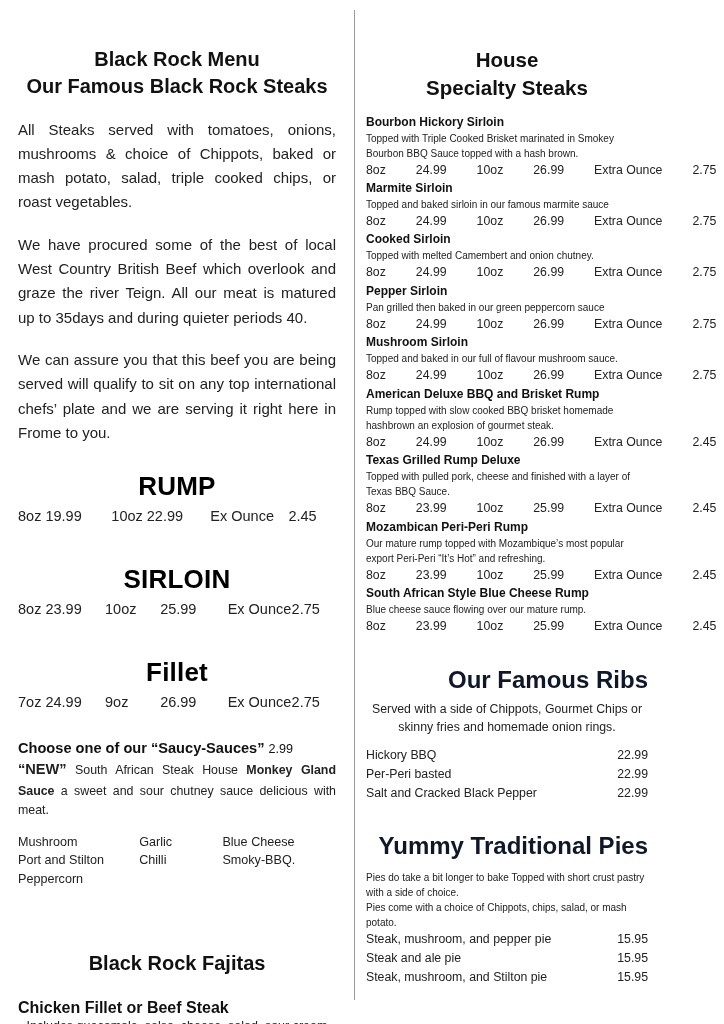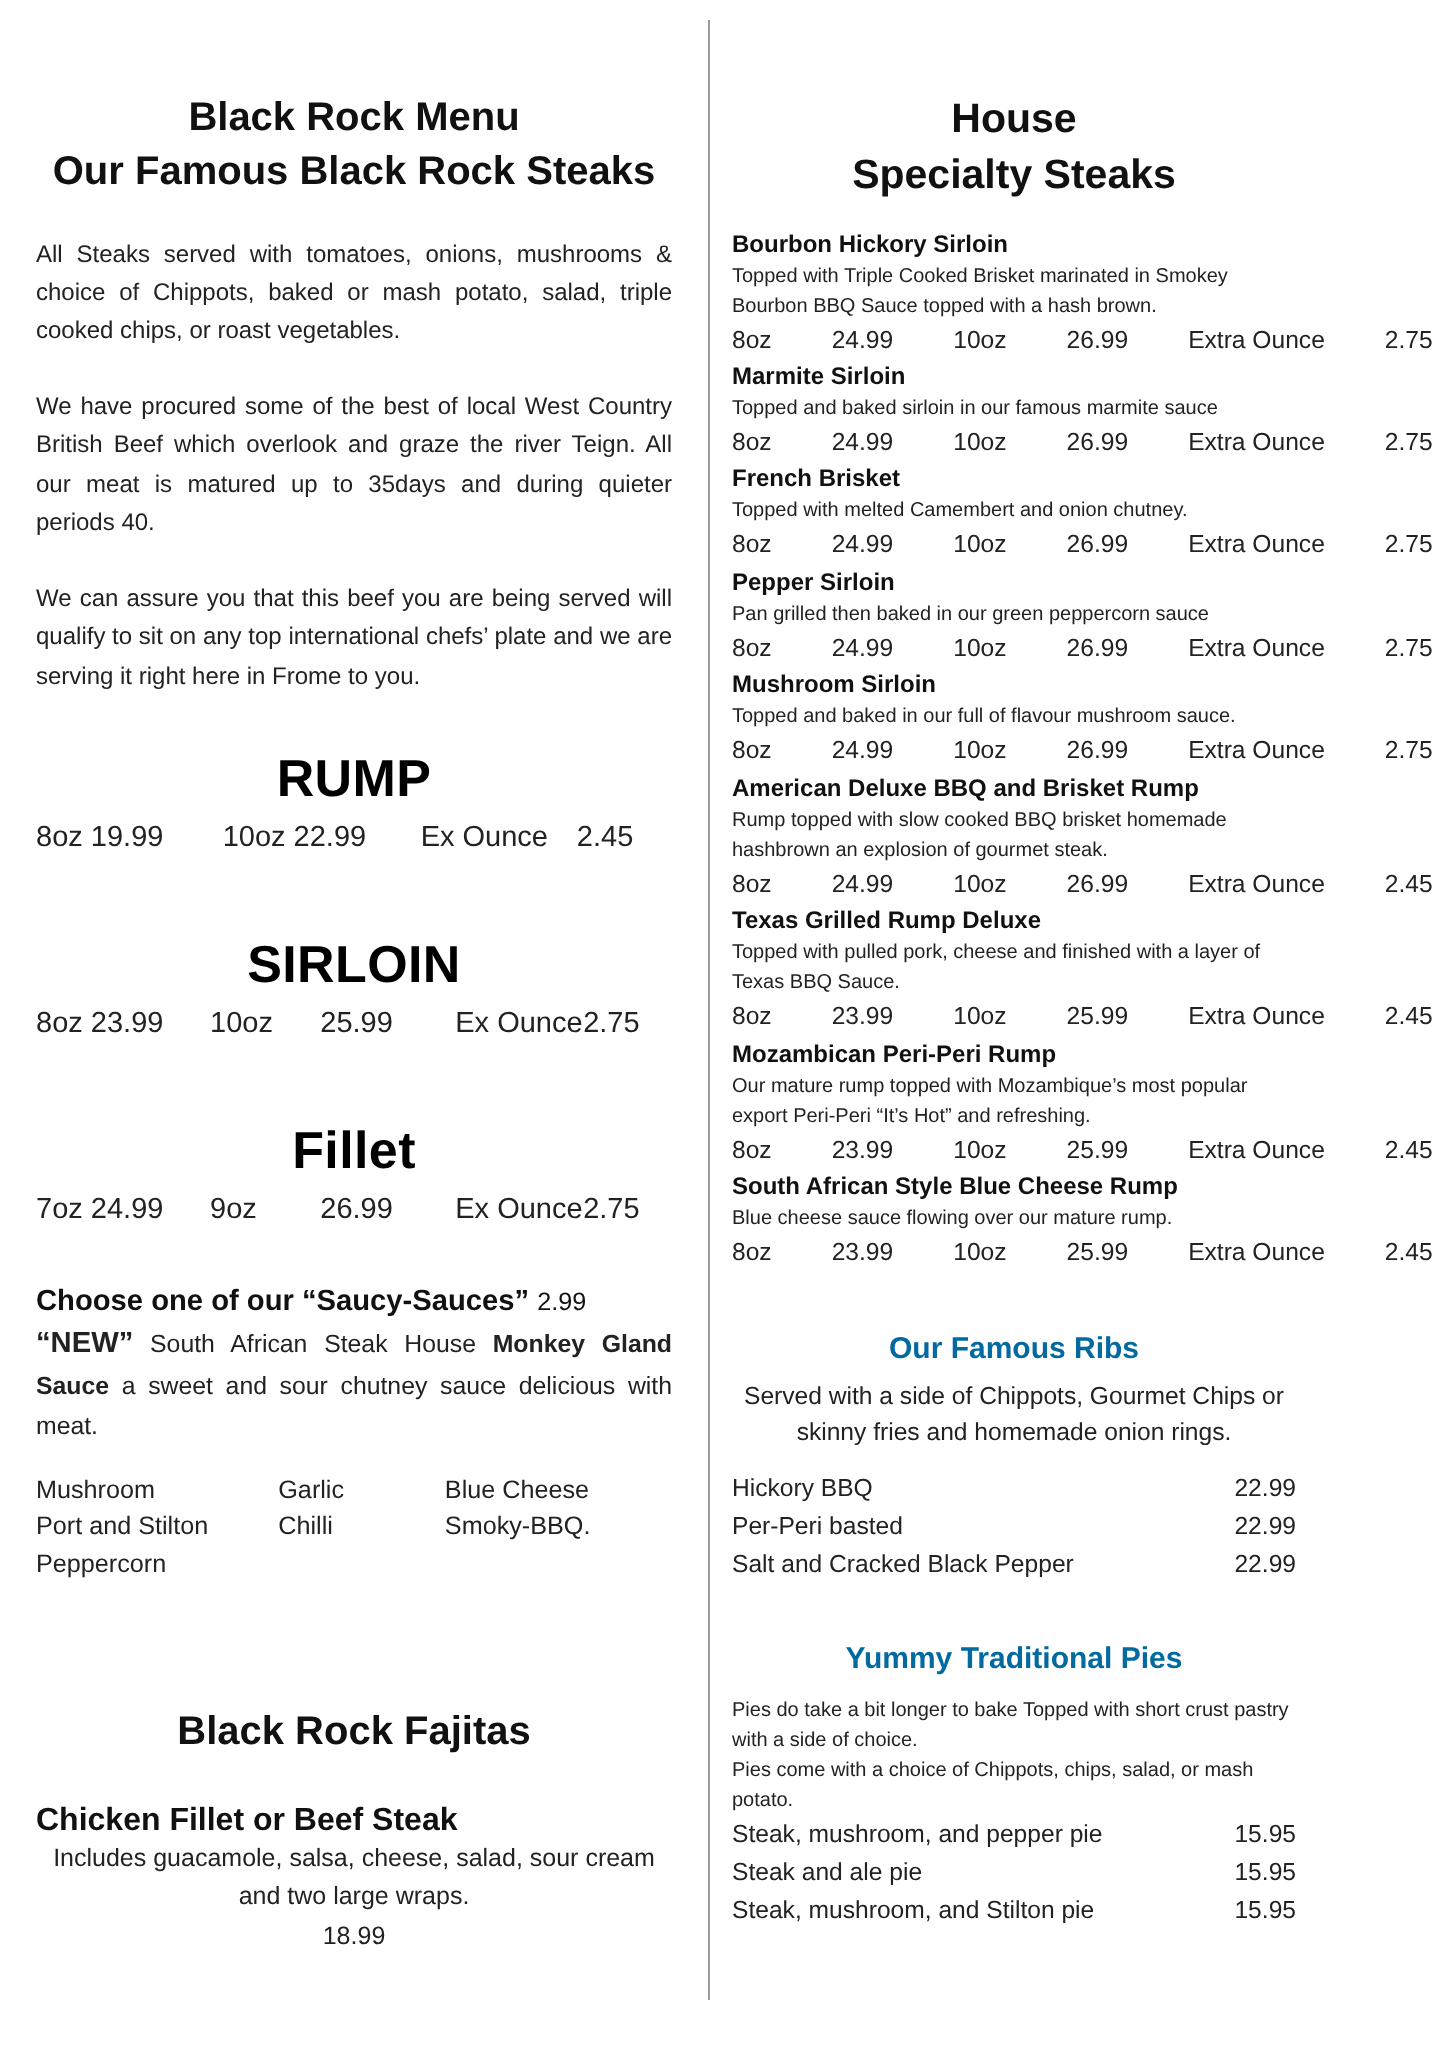--- a/index.html
+++ b/index.html
@@ -46,21 +46,21 @@
   
   .h1 {
     font-size: 20px;
     font-weight: bold;
     text-align: center;
     line-height: 1.34;
     color: #111;
   }
   .h1.tight { margin: 0; }
   .para {
-    font-size: 12px;
+    font-size: 15px;
     line-height: 1.62;
     text-align: justify;
     color: #222;
     margin: 0;
   }
 
   
   .cut-title {
     font-size: 26px;
     font-weight: bold;
@@ -159,25 +159,25 @@
     gap: 30px;
   }
   .p1 { width: 48px; }
   .p2 { width: 62px; }
   .p3 { width: 47px; }
   .p4 { width: 68px; }
   .p5 { width: 90px; }
   .p6 { width: 40px; }
 
   .sec-head {
-    font-size: 15px;
-    font-weight: bold;
-    text-align: center;
-    margin: 0;
-    color: #0369a1;
+    font-size: 24px;
+    font-weight: bold;
+    text-align: right;
+    margin: 0;
+    color: #0f172a;
   }
   .sec-sub {
     font-size: 12.3px;
     text-align: center;
     line-height: 1.5;
     color: #222;
     margin: 0;
   }
   .menu-line {
     display: flex;
@@ -304,21 +304,21 @@
         <span class="p1">8oz</span>
         <span class="p2">24.99</span>
         <span class="p3">10oz</span>
         <span class="p4">26.99</span>
         <span class="p5">Extra Ounce</span>
         <span class="p6">2.75</span>
       </div>
     </div>
 
     <div class="steak">
-      <div class="steak-name">French Brisket</div>
+      <div class="steak-name">Cooked Sirloin</div>
       <div class="steak-desc">Topped with melted Camembert and onion chutney.</div>
       <div class="steak-prices">
         <span class="p1">8oz</span>
         <span class="p2">24.99</span>
         <span class="p3">10oz</span>
         <span class="p4">26.99</span>
         <span class="p5">Extra Ounce</span>
         <span class="p6">2.75</span>
       </div>
     </div>

